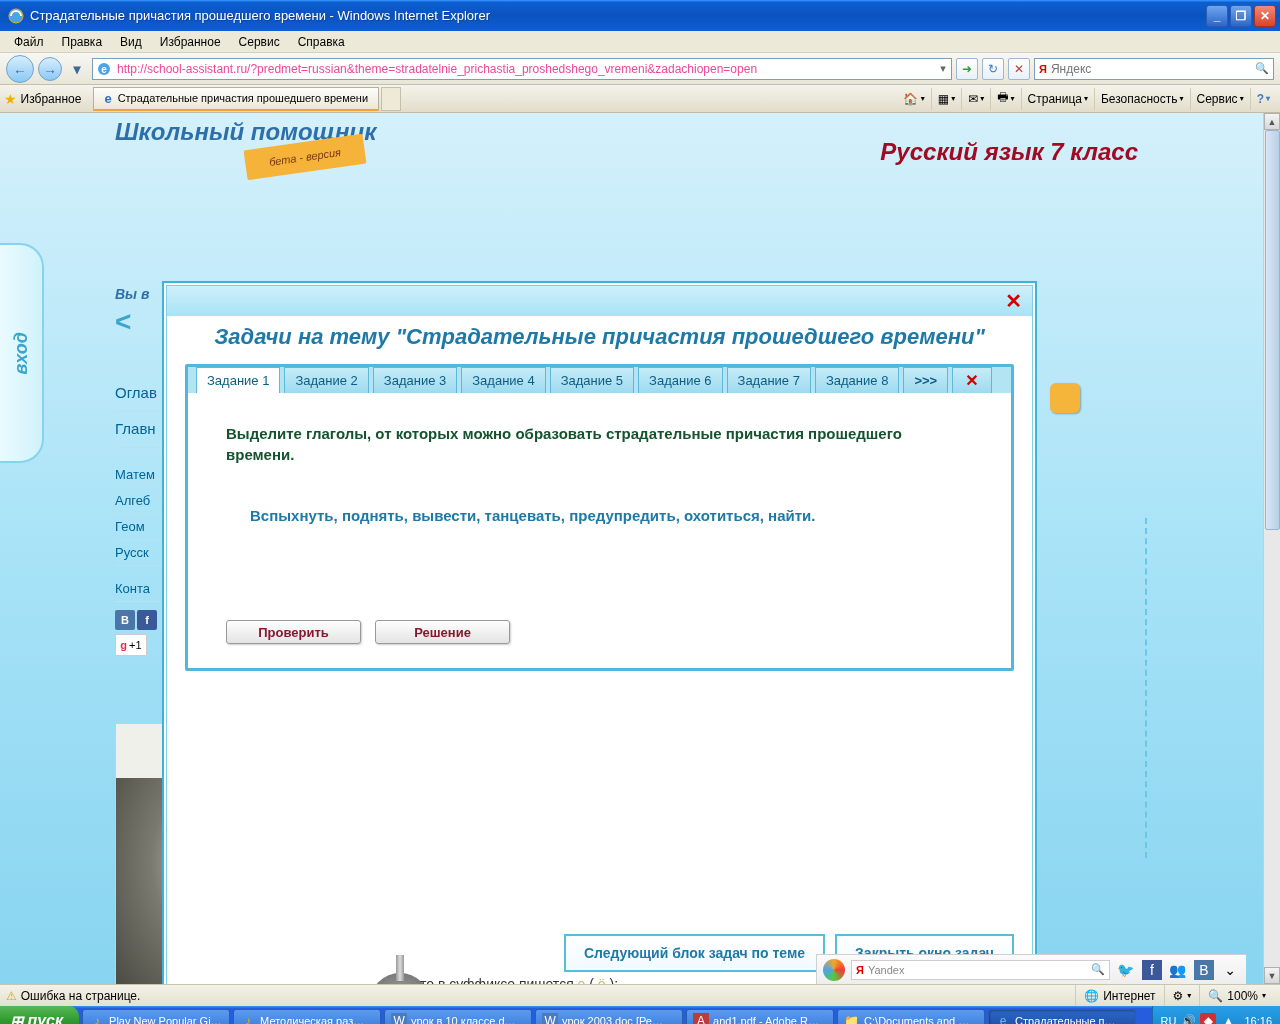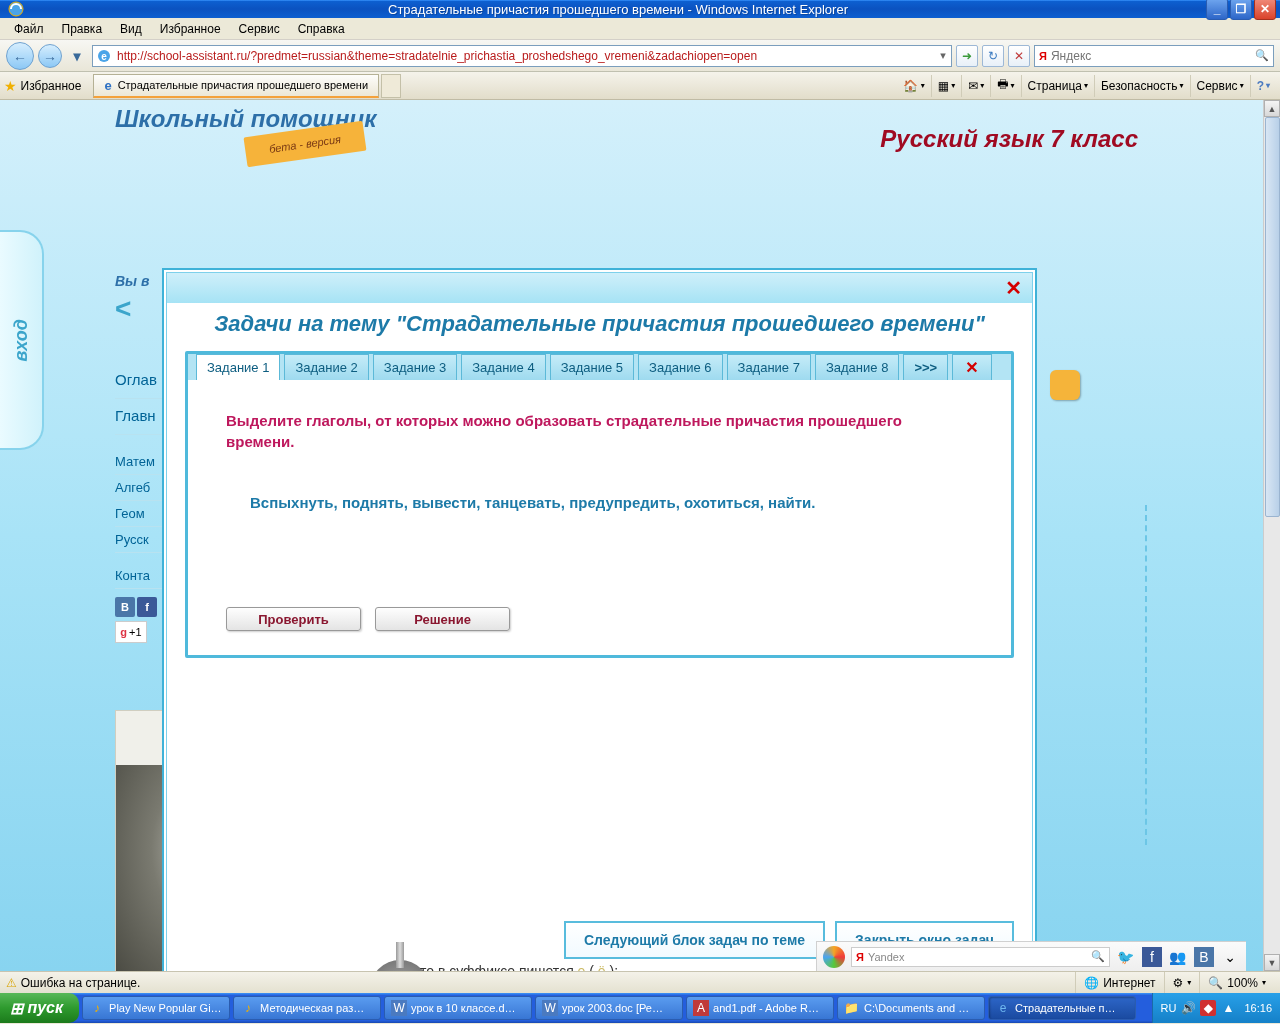--- a/index.html
+++ b/index.html
@@ -1,38 +1,38 @@
 <!DOCTYPE html>
 <html><head>
 <meta charset="utf-8">
 <style>
 * { margin: 0; padding: 0; box-sizing: border-box; }
 html, body { width: 1280px; height: 1024px; overflow: hidden; font-family: Tahoma, Arial, sans-serif; font-size: 11px; }
 body { background: #ece9d8; }
 
 
-.titlebar { height: 18px; background: linear-gradient(to bottom, #3a95ff 0%, #0d5fd0 8%, #0b52c0 50%, #0d5fd0 100%); display: flex; align-items: center; color: white; padding-left: 8px; text-align: center; }
+.titlebar { height: 31px; background: linear-gradient(to bottom, #3a95ff 0%, #0d5fd0 8%, #0b52c0 50%, #0d5fd0 100%); display: flex; align-items: center; color: white; padding-left: 8px; }
 .titlebar .ie-icon { width: 16px; height: 16px; margin-right: 6px; display: inline-block; }
 .titlebar .title-text { font-size: 13px; font-weight: normal; text-shadow: 1px 1px 0 rgba(0,0,0,0.2); flex: 1; }
 .titlebar .win-btns { display: flex; gap: 2px; margin-right: 4px; }
 .titlebar .win-btn { width: 22px; height: 22px; border-radius: 3px; display: flex; align-items: center; justify-content: center; font-size: 12px; font-weight: bold; color: white; }
 .win-btn.min, .win-btn.max { background: linear-gradient(to bottom,#6fa6ef,#2d66c8); border: 1px solid #2a5cb0; }
 .win-btn.close { background: linear-gradient(to bottom,#f08b7a,#d9432b); border: 1px solid #a5311e; }
 
 
 .menubar { height: 22px; background: #ece9d8; display: flex; align-items: center; padding-left: 6px; gap: 2px; border-bottom: 1px solid #d4d0c8; }
 .menubar span { padding: 2px 8px; font-size: 12px; cursor: default; }
 
 
 .navrow { height: 32px; background: linear-gradient(to bottom, #f7f7f3, #e9e6d8); display: flex; align-items: center; padding: 0 6px; gap: 4px; border-bottom: 1px solid #c0c0b0; }
 .nav-arrow { width: 28px; height: 28px; border-radius: 50%; display: flex; align-items: center; justify-content: center; font-size: 14px; font-weight: bold; background: linear-gradient(to bottom,#d6eefe,#8cc8f5); border: 1px solid #6fa2d0; color: #3a6a9a; }
 .nav-arrow.small { width: 22px; height: 22px; border-radius: 3px; background: none; border: none; }
 .addr-wrap { flex: 1; display: flex; align-items: center; height: 22px; background: white; border: 1px solid #7b9ebd; }
 .addr-ico { width: 18px; height: 18px; margin: 0 2px; display: flex; align-items: center; justify-content: center; font-size: 12px; }
-.addr-input { flex: 1; border: none; outline: none; font-size: 12px; padding-left: 2px; color: #b91c1c; }
+.addr-input { flex: 1; border: none; outline: none; font-size: 12px; padding-left: 2px; color: #ec4899; }
 .addr-drop { width: 16px; display: flex; align-items: center; justify-content: center; color: #666; }
 .navrow .small-btn { width: 22px; height: 22px; border: 1px solid #9db8d6; background: linear-gradient(to bottom,#fff,#e8f0f8); display: flex; align-items: center; justify-content: center; font-size: 12px; border-radius: 2px; }
 .search-box { width: 240px; height: 22px; background: white; border: 1px solid #7b9ebd; display: flex; align-items: center; }
 .search-box .ya { color: #d00; font-weight: bold; padding: 0 4px; }
 .search-box input { flex: 1; border: none; outline: none; font-size: 12px; }
 .search-box .mag { width: 22px; text-align: center; }
 
 
 .tabrow { height: 28px; background: linear-gradient(to bottom,#f5f3eb,#e2ddca); border-bottom: 1px solid #c0bba5; display: flex; align-items: center; padding: 0 4px; }
 .fav-star { color: #f0b000; font-size: 14px; margin-right: 4px; }
@@ -95,21 +95,21 @@
 .modal-titlebar { height: 30px; background: linear-gradient(to bottom,#cfeffa,#a6e3f5); display: flex; align-items: center; padding-right: 10px; }
 .modal-titlebar .close-x { margin-left: auto; color: #d40000; font-size: 20px; font-weight: bold; cursor: pointer; }
 .modal-heading { text-align: center; color: #1d7aa8; font-size: 22px; font-style: italic; font-weight: bold; padding: 8px 20px 14px; }
 .task-panel { margin: 0 18px; border: 3px solid #4fb9db; border-radius: 2px; background: white; }
 .tabs { display: flex; background: #b3e4f4; padding-top: 0; padding-left: 8px; gap: 4px; }
 .tab { height: 26px; padding: 0 10px; background: linear-gradient(to bottom,#c5ecf8,#9edaef); border: 1px solid #5cb9d8; border-bottom: none; display: flex; align-items: center; font-size: 13px; color: #0d5d80; cursor: pointer; }
 .tab.active { background: white; color: #0d5d80; font-weight: normal; }
 .tab.arrows { font-weight: bold; }
 .tab.close { color: #d40000; font-weight: bold; font-size: 16px; padding: 0 12px; }
 .task-body { padding: 30px 38px 24px; min-height: 260px; }
-.prompt { color: #be185d; font-size: 15px; font-weight: bold; line-height: 1.4; }
+.prompt { color: #14532d; font-size: 15px; font-weight: bold; line-height: 1.4; }
 .words { color: #1d7aa8; font-size: 15px; font-weight: bold; margin-top: 42px; margin-left: 24px; }
 .task-btns { display: flex; gap: 14px; margin-top: 96px; }
 .task-btn { height: 24px; width: 135px; background: linear-gradient(to bottom,#fefefe,#e4e4e4); border: 1px solid #999; border-radius: 3px; color: #8a1730; font-size: 13px; font-weight: bold; box-shadow: 1px 1px 2px rgba(0,0,0,0.2); }
 .modal-footer { position: absolute; bottom: 14px; right: 18px; display: flex; gap: 10px; margin-top: 30px; }
 .footer-btn { height: 38px; padding: 0 18px; background: linear-gradient(to bottom,#fff,#f1faff); border: 2px solid #58bcdd; color: #1d7aa8; font-size: 14px; font-weight: bold; }
 
 
 .yandex-bar { position: absolute; bottom: 0; right: 17px; height: 30px; width: 430px; background: linear-gradient(to bottom,#fbfbfb,#eee); border-top: 1px solid #d0d0d0; border-left: 1px solid #d0d0d0; display: flex; align-items: center; padding: 0 6px; gap: 6px; }
 .yandex-bar .logo-o { width: 22px; height: 22px; border-radius: 50%; background: conic-gradient(#f5a623,#f03a3a,#56c93a,#4aa4f0,#f5a623); }
 .yandex-bar .ysearch { flex: 1; height: 20px; border: 1px solid #ccc; background: white; display: flex; align-items: center; padding: 0 4px; }

